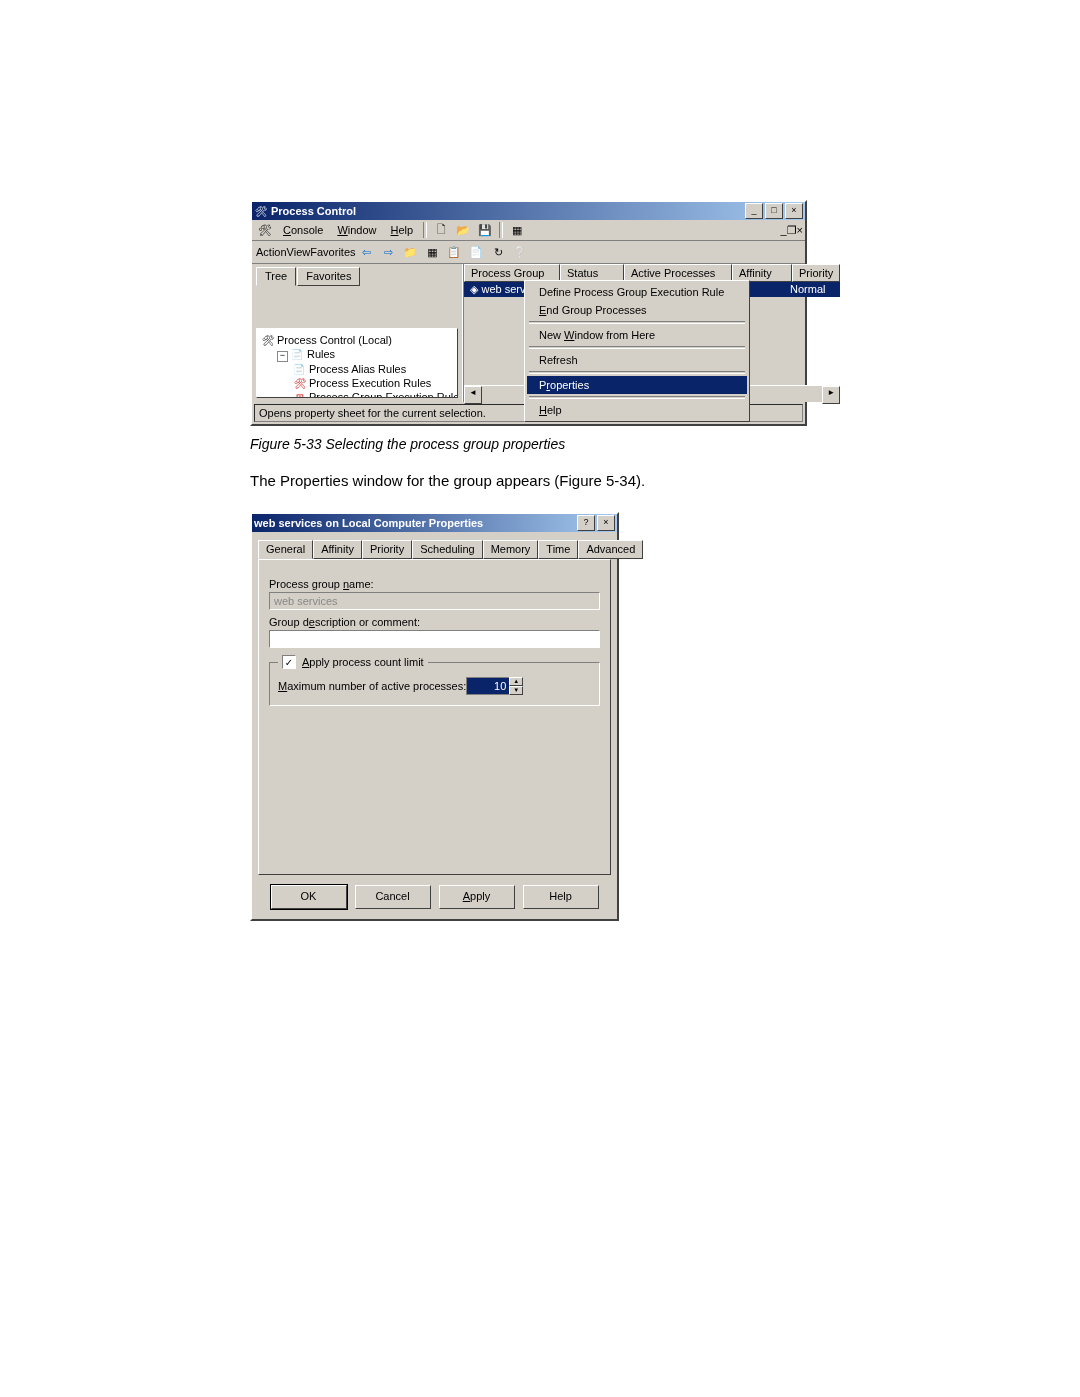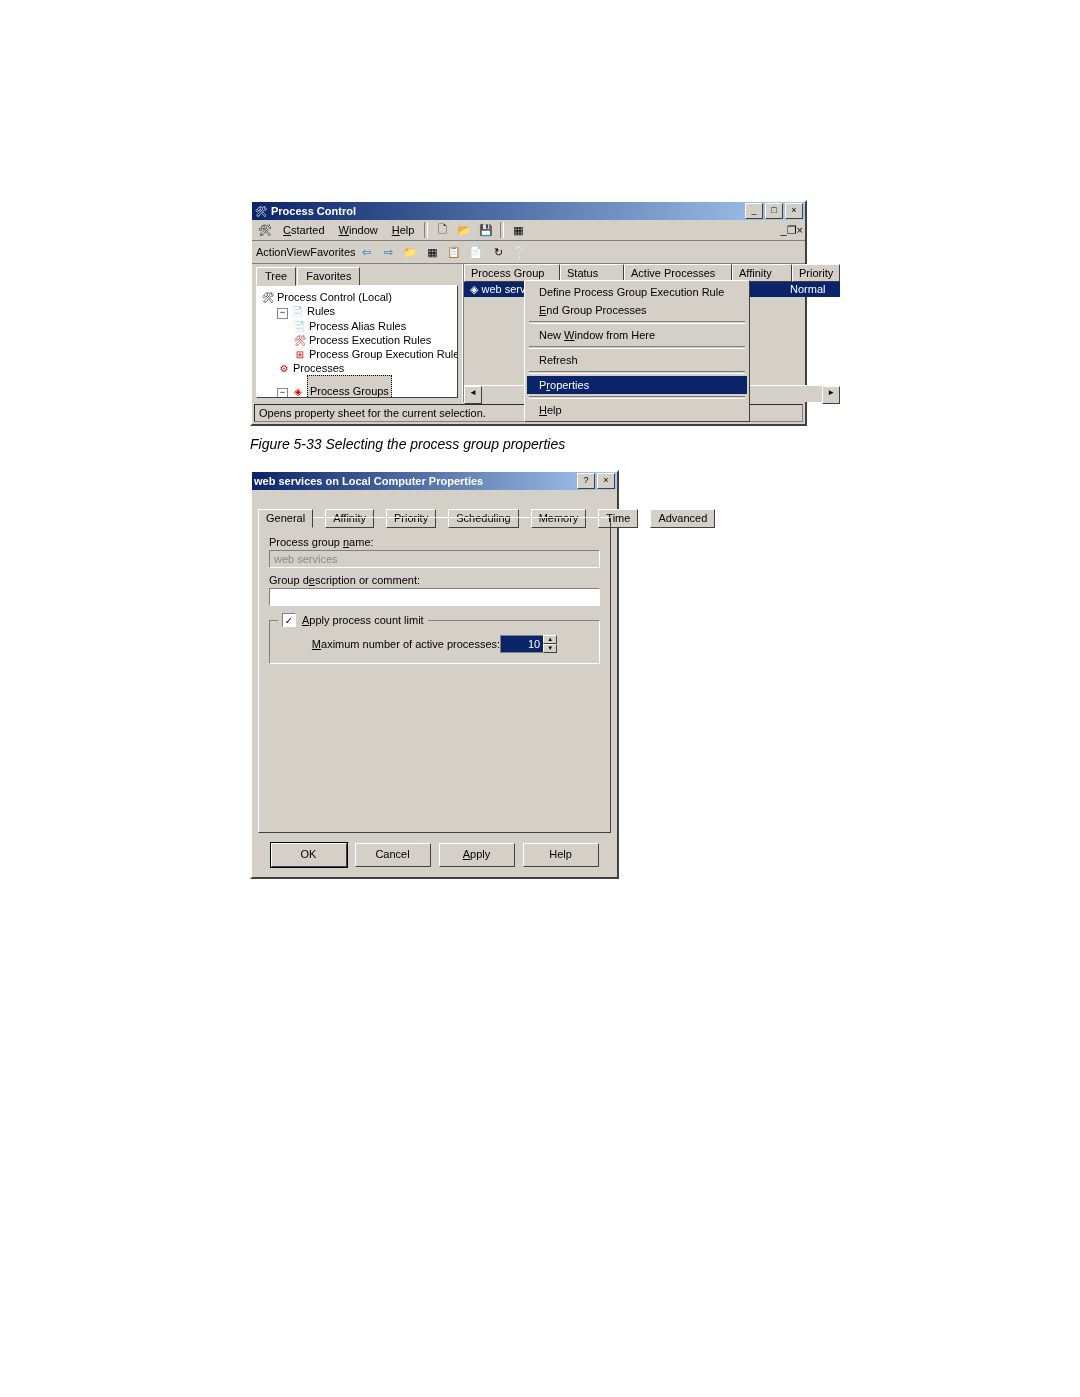--- a/index.html
+++ b/index.html
@@ -94,21 +94,21 @@
     margin: 0 1px; font-size: 11px;
   }
   .toolbar2 {
     display: flex; align-items: center; height: 22px; padding: 0 4px;
     border-bottom: 1px solid var(--win-border-dark);
   }
   .splitter {
     display: flex;
     height: 138px;
   }
-  .left-pane { width: 210px; display: flex; flex-direction: column; }
+  .left-pane { width: 210px; display: flex; flex-direction: column; gap: 43px; }
   .right-pane { flex: 1; display: flex; flex-direction: column; position: relative; }
   .tabs {
     display: flex;
     padding: 2px 4px 0 4px;
     font-size: 11px;
   }
   .tab {
     padding: 2px 8px 3px 8px;
     border: 1px solid var(--win-border-darker);
     border-left-color: var(--win-border-light);
@@ -213,23 +213,23 @@
   
   .dialog { width: 365px; }
   .dialog .body { padding: 4px 6px 10px 6px; }
   .dlg-tabs { display: flex; font-size: 11px; margin-top: 4px; }
   .dlg-tabs .dtab {
     padding: 2px 7px 3px 7px;
     border: 1px solid var(--win-border-darker);
     border-left-color: var(--win-border-light);
     border-top-color: var(--win-border-light);
     background: var(--win-face);
-    margin-right: 12px;
-    position: relative;
-    top: 11px;
+    margin-right: 0;
+    position: relative;
+    top: 0;
   }
   .dlg-tabs .dtab.active {
     border-bottom: 1px solid var(--win-face);
     z-index: 2;
   }
   .tab-content {
     border: 1px solid var(--win-border-darker);
     border-left-color: var(--win-border-light);
     border-top-color: var(--win-border-light);
     padding: 12px 10px;
@@ -375,21 +375,21 @@
     <div class="titlebar">
       <span class="icon">🛠</span>
       <span class="title">Process Control</span>
       <span class="tbtn">_</span>
       <span class="tbtn">□</span>
       <span class="tbtn">×</span>
     </div>
 
     <div class="menubar">
       <span class="tbicon">🛠</span>
-      <span class="mitem"><span class="ul">C</span><span>started</span></span>
+      <span class="mitem"><span class="ul">C</span><span>onsole</span></span>
       <span class="mitem"><span class="ul">W</span>indow</span>
       <span class="mitem"><span class="ul">H</span>elp</span>
       <span class="sep"></span>
       <span class="tbicon">🗋</span>
       <span class="tbicon">📂</span>
       <span class="tbicon">💾</span>
       <span class="sep"></span>
       <span class="tbicon">▦</span>
       <span style="flex:1"></span>
       <span class="tbtn">_</span>
@@ -479,20 +479,21 @@
           <div class="sbtn2">►</div>
         </div>
       </div>
     </div>
 
     <div class="statusbar">Opens property sheet for the current selection.</div>
   </div>
 
   <p class="caption">Figure 5-33   Selecting the process group properties</p>
 
+  <p class="bodytext">The Properties window for the group appears (Figure 5-34).</p>
 
   <div class="win dialog">
     <div class="titlebar">
       <span class="title">web services on Local Computer Properties</span>
       <span class="tbtn">?</span>
       <span class="tbtn">×</span>
     </div>
     <div class="body">
       <div class="dlg-tabs">
         <div class="dtab active">General</div>
@@ -509,21 +510,21 @@
         <input class="text-input readonly" readonly="" value="web services" style="">
 
         <div class="field-label">Group d<span style="text-decoration:underline;">e</span>scription or comment:</div>
         <input class="text-input" value="" style="">
 
         <div class="groupbox">
           <div class="legend">
             <span class="checkbox">✓</span>
             <span><span style="text-decoration:underline;">A</span>pply process count limit</span>
           </div>
-          <div style="display:flex; align-items:center; justify-content:center;">
+          <div style="display:flex; align-items:center; justify-content:flex-start;">
             <span ממ=""><span style="text-decoration:underline;">M</span>aximum number of active processes:</span>
             <span class="spinbox">
               <span class="sval">10</span>
               <span class="sbuttons">
                 <span class="sbtn">▲</span>
                 <span class="sbtn">▼</span>
               </span>
             </span>
           </div>
         </div>

